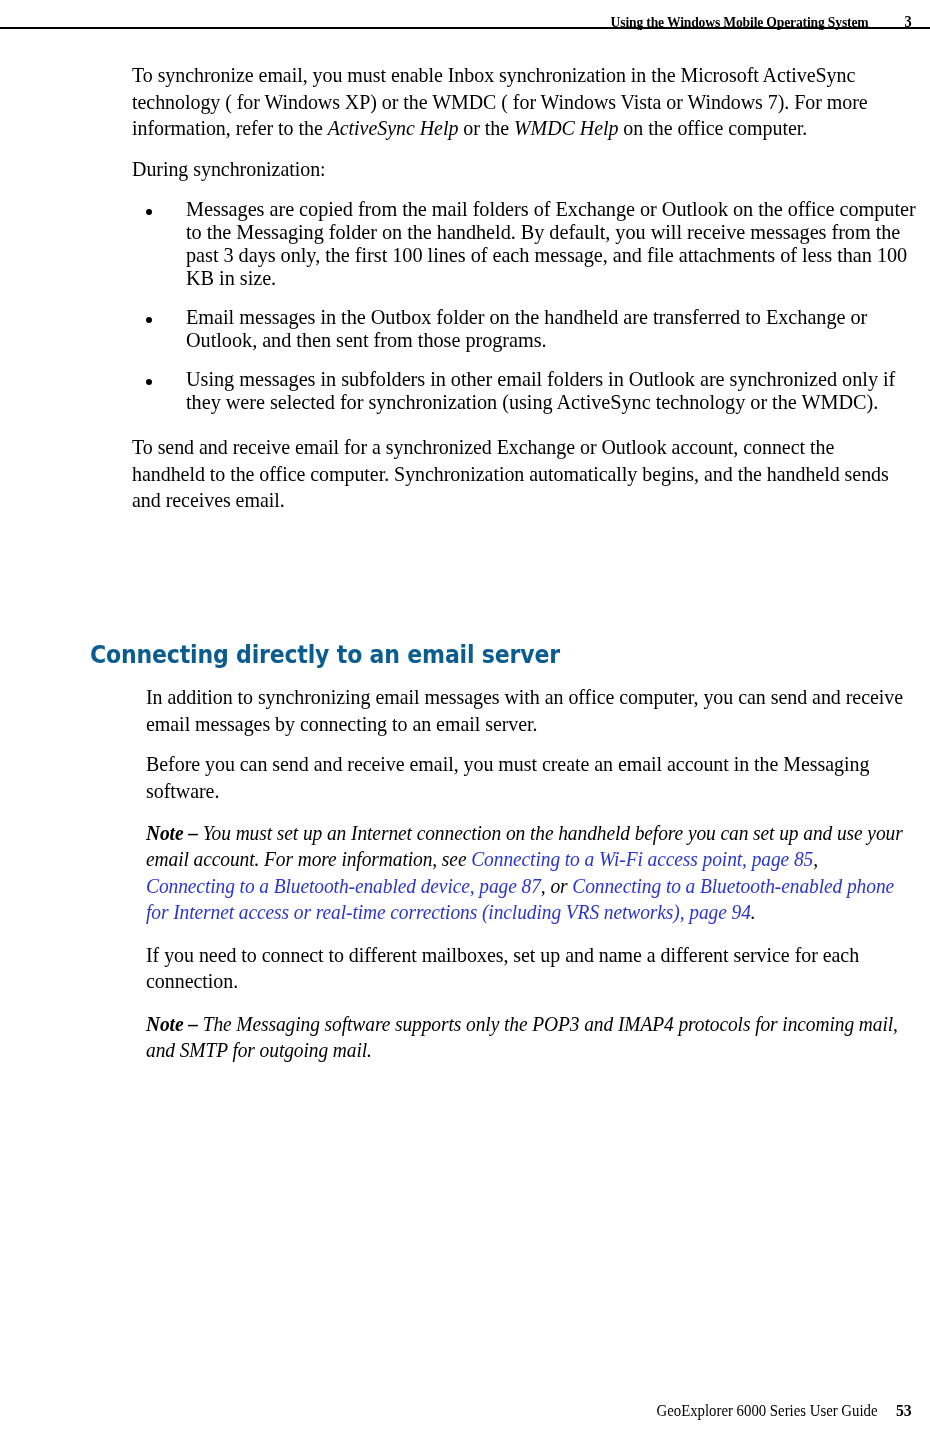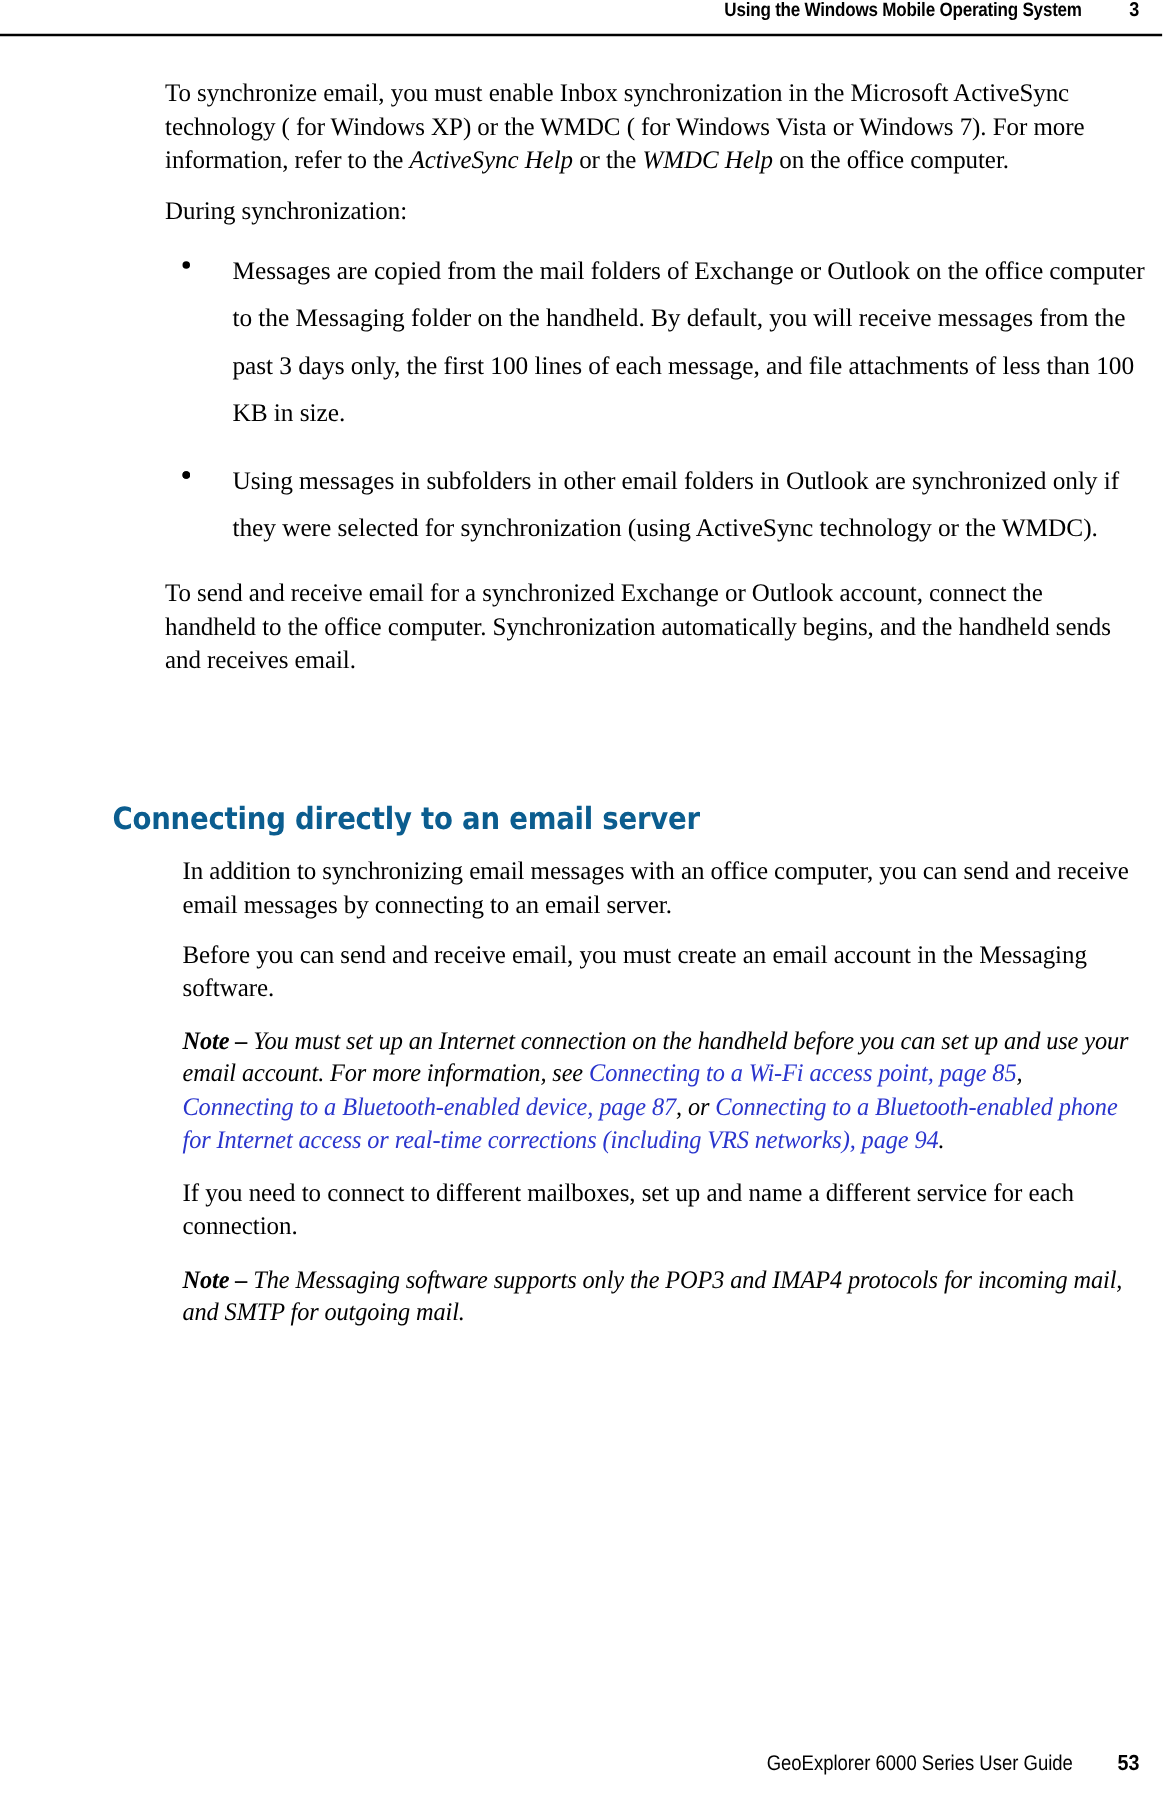--- a/index.html
+++ b/index.html
@@ -21,25 +21,25 @@
   .header {
     position: absolute;
     left: 0;
     top: 0;
     width: 930px;
     height: 32px;
   }
   .header-title-row {
     position: absolute;
     right: 18px;
-    top: 0px;
+    top: 13px;
     display: flex;
     align-items: baseline;
     gap: 18px;
-    font-family: Liberation Sans, sans-serif;
+    font-family: Liberation Serif, serif;
   }
   .header-title {
     font-size: 15.5px;
     font-weight: bold;
     letter-spacing: -0.2px;
     white-space: nowrap;
     transform: scaleX(0.88);
     transform-origin: right baseline;
     color: #000;
   }
@@ -81,21 +81,21 @@
   ul.bullets {
     list-style: none;
     margin: 4px 0 10px 0;
     padding: 0;
   }
   ul.bullets li {
     position: relative;
     margin: 16px 0 16px 0;
     padding-left: 54px;
     font-size: 20.3px;
-    line-height: 38px;
+    line-height: 23px;
     letter-spacing: -0.05px;
   }
   ul.bullets li:last-child { margin-bottom: 0; }
   ul.bullets li .bullet-dot {
     position: absolute;
     left: 14px;
     top: 11px;
     width: 6px;
     height: 6px;
     border-radius: 50%;
@@ -146,22 +146,22 @@
     text-decoration: none;
   }
 
   
   .footer {
     position: absolute;
     right: 18px;
     bottom: 14px;
     display: flex;
     align-items: baseline;
-    gap: 16px;
-    font-family: Liberation Sans, sans-serif;
+    gap: 1px;
+    font-family: Liberation Serif, serif;
   }
   .footer-guide {
     font-size: 17px;
     transform: scaleX(0.87);
     transform-origin: right baseline;
     white-space: nowrap;
     color: #000;
   }
   .footer-page {
     font-size: 17.5px;
@@ -190,20 +190,21 @@
 
     <p class="body tight">During synchronization:</p>
 
     <ul class="bullets">
       <li>
         <span class="bullet-dot"></span>
         <span>Messages are copied from the mail folders of Exchange or Outlook on the office computer to the Messaging folder on the handheld. By default, you will receive messages from the past 3 days only, the first 100 lines of each message, and file attachments of less than 100 KB in size.</span>
       </li>
       <li>
         <span class="bullet-dot"></span>
+        <span>Email messages in the Outbox folder on the handheld are transferred to Exchange or Outlook, and then sent from those programs.</span>
       </li>
       <li>
         <span class="bullet-dot"></span>
         <span>Using messages in subfolders in other email folders in Outlook are synchronized only if they were selected for synchronization (using ActiveSync technology or the WMDC).</span>
       </li>
     </ul>
 
     <p class="body" style="margin-top:20px;">To send and receive email for a synchronized Exchange or Outlook account, connect the handheld to the office computer. Synchronization automatically begins, and the handheld sends and receives email.</p>
   </div>
 

